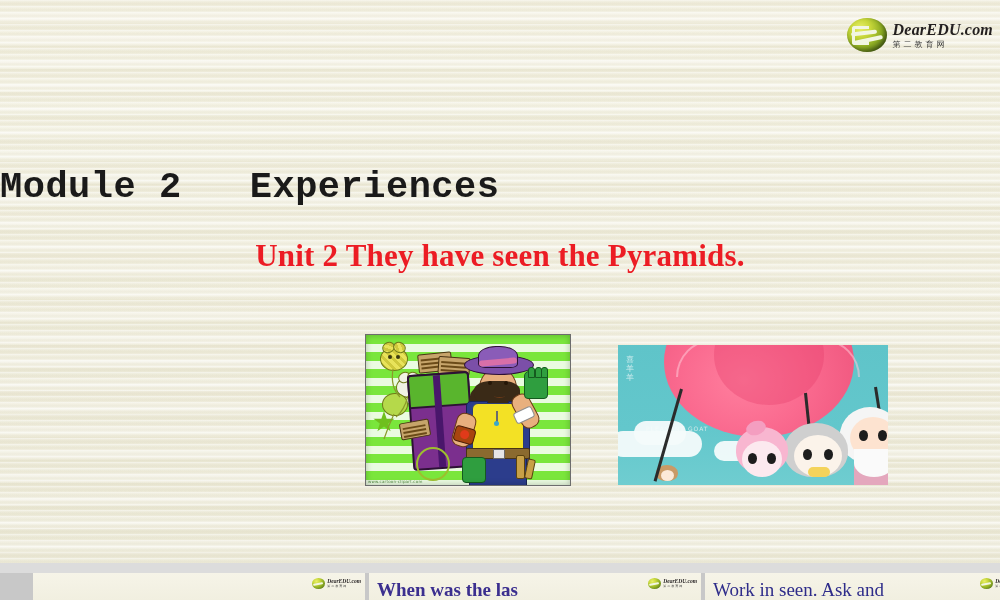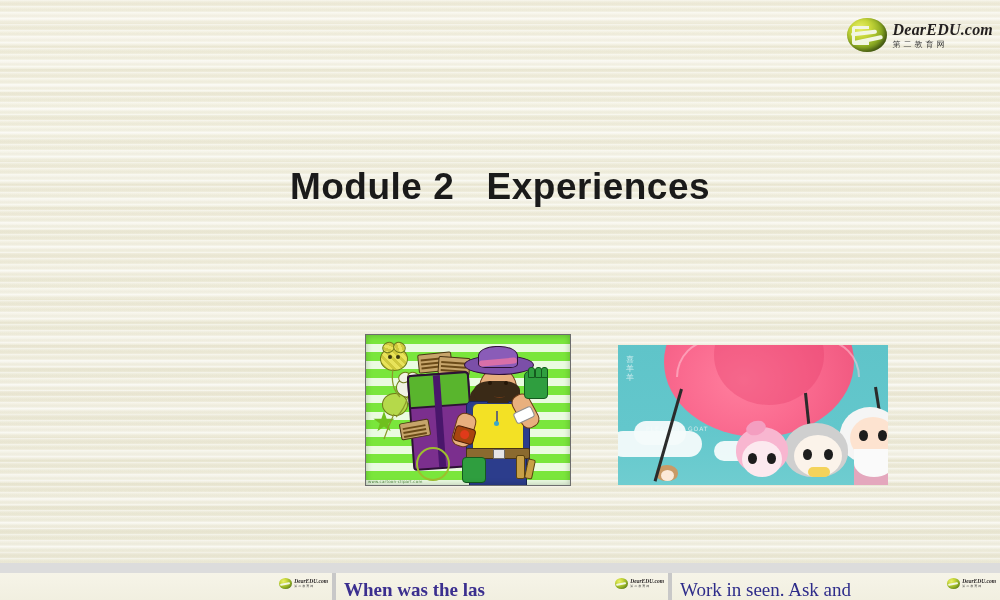--- a/index.html
+++ b/index.html
@@ -46,22 +46,22 @@
     font-family:"Liberation Serif", serif;font-style:italic;font-weight:bold;
     font-size:16px;color:#231f20;letter-spacing:.2px;
   }
   .logo-sub{
     font-family:"DejaVu Sans", sans-serif;font-size:8px;color:#3b3b3b;
     letter-spacing:3px;margin-top:3px;
   }
 
   
   .title-main{
-    position:absolute;left:0;right:0;top:166px;text-align:center;
-    font-family:Liberation Sans, sans-serif;font-weight:bold;font-size:37px;
+    position:absolute;left:0;right:0;top:166px;
+    font-family:Liberation Mono, monospace;font-weight:bold;font-size:37px;
     color:#1a1a1a;letter-spacing:.5px;white-space:pre;
   }
   .title-sub{
     position:absolute;left:0;right:0;top:238px;text-align:center;
     font-family:"Liberation Serif", serif;font-weight:bold;font-size:31px;
     color:#ec1c24;letter-spacing:.2px;
   }
 
   
   .pic-boy{
@@ -171,20 +171,21 @@
   .sh3-beard{position:absolute;left:236px;top:104px;width:40px;height:28px;background:#fafafa;border-radius:0 0 50% 50%;}
   .mini{position:absolute;left:38px;top:120px;width:22px;height:16px;background:#c99a66;border-radius:50% 50% 45% 45%;}
   .mini .mf{position:absolute;left:5px;top:5px;width:13px;height:11px;background:#fce9d8;border-radius:50%;}
 
   
   .gap{position:absolute;left:0;top:563px;width:1000px;height:10px;background:#dcdcdc;}
   .strip{position:absolute;left:0;top:573px;width:1000px;height:27px;background:#c8c8c8;}
   .thumb{
     position:absolute;top:0;height:27px;overflow:hidden;
     background:linear-gradient(180deg,#f6f4e8 0%,#f1efe0 100%);
+    margin-left:33px;
   }
   .thumb.t1{left:0;width:332px;}
   .thumb.t2{left:336px;width:332px;}
   .thumb.t3{left:672px;width:328px;}
   .t-logo{position:absolute;right:4px;top:5px;display:flex;align-items:center;gap:2px;}
   .t-orb{width:13px;height:11px;border-radius:50%;
     background:radial-gradient(ellipse at 34% 30%, #e9ef6a 0%, #c9d83a 28%, #8fae24 58%, #4f6d16 88%, #33490d 100%);
     position:relative;overflow:hidden;flex:0 0 auto;}
   .t-orb .s{position:absolute;left:1px;top:5px;width:10px;height:1.5px;background:#f2f6e2;border-radius:1px;transform:rotate(-10deg);}
   .t-txt{display:flex;flex-direction:column;line-height:1;}
@@ -207,20 +208,21 @@
           <div class="sw1"></div>
           <div class="sw2"></div>
       </div>
       <div class="logo-txt">
         <div class="logo-main">DearEDU.com</div>
         <div class="logo-sub">第二教育网</div>
       </div>
     </div>
 
     <div class="title-main">Module 2   Experiences</div>
+    <div class="title-sub">Unit 2 They have seen the Pyramids.</div>
 
     <div class="pic-boy">
       <div class="bal y1">
         <div class="ear l"></div>
           <div class="ear r"></div>
           <div class="eye l"></div>
           <div class="eye r"></div>
       </div>
       <div class="bal w1">
         <div class="ear l"></div>

